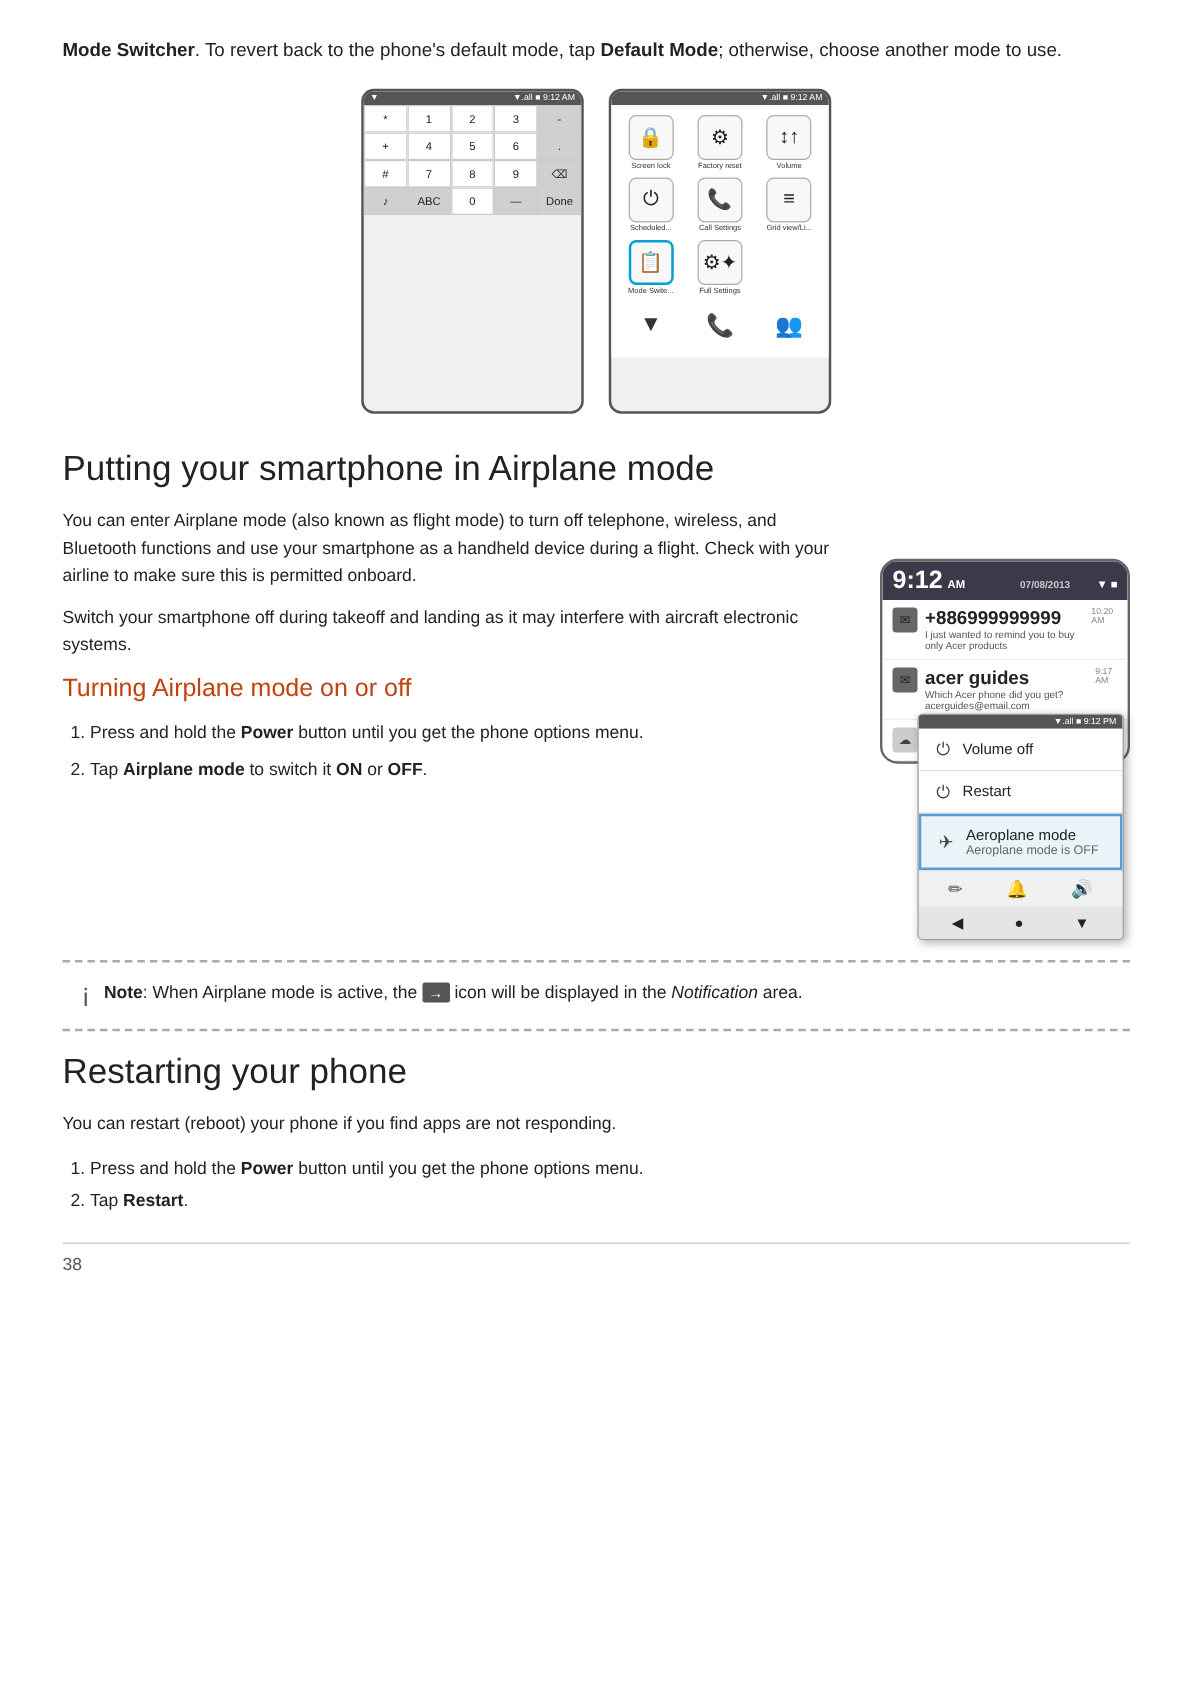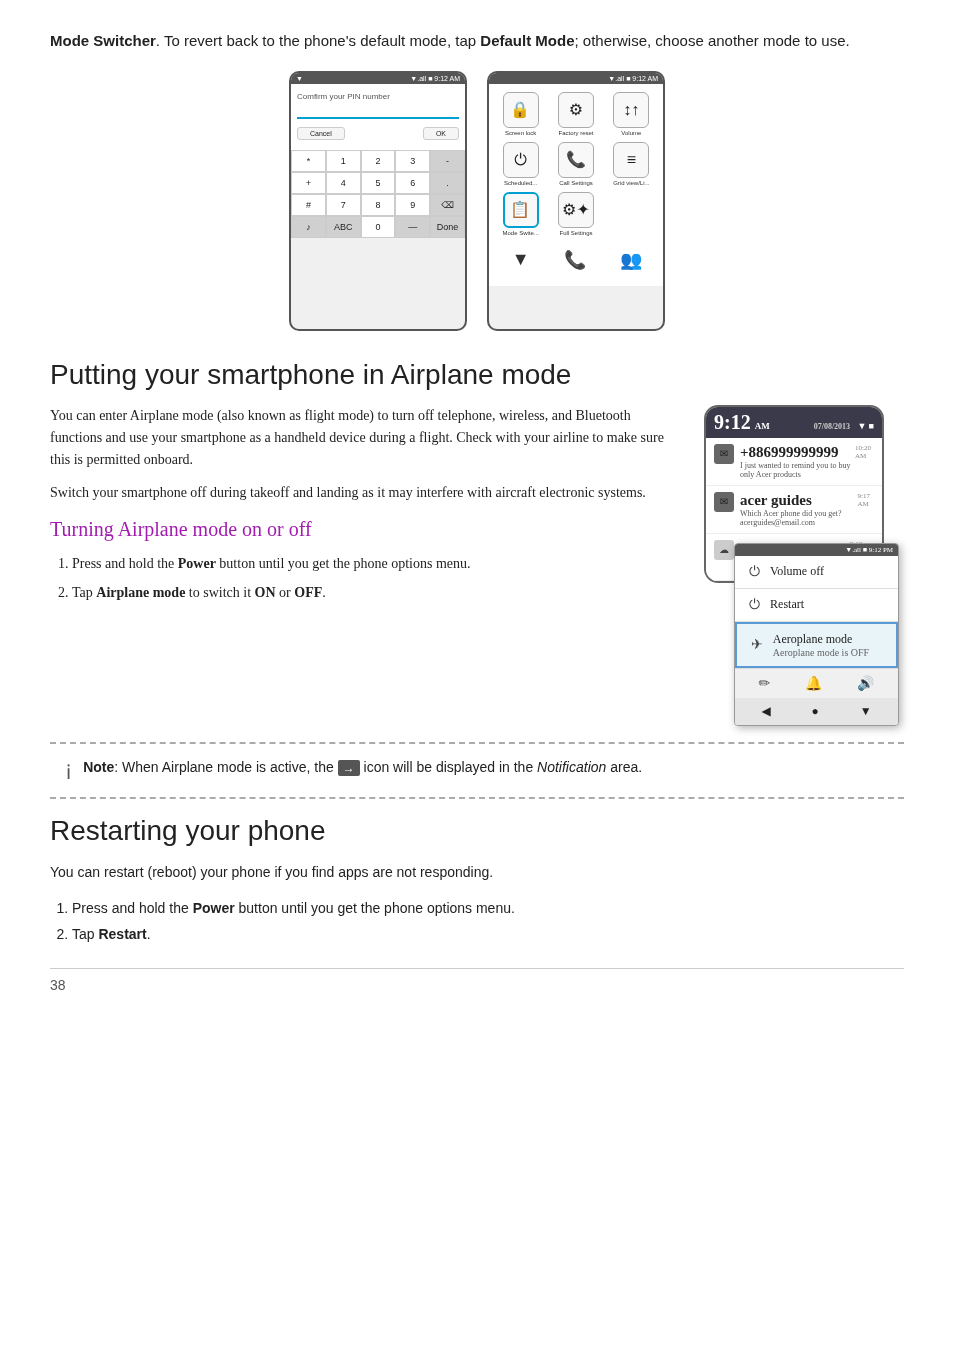--- a/index.html
+++ b/index.html
@@ -157,31 +157,30 @@
     .section-heading {
       font-size: 28px;
       font-weight: normal;
       color: #222;
       margin-bottom: 14px;
       margin-top: 4px;
     }
     .section-heading-sm {
       font-size: 20px;
       font-weight: normal;
-      color: #a21caf;
+      color: #c2410c;
       margin-bottom: 10px;
       margin-top: 14px;
     }
 
     
     .content-with-phone {
       display: flex;
       gap: 36px;
       margin-bottom: 16px;
-      font-family: Liberation Serif, serif;
     }
     .text-column {
       flex: 1;
     }
     .text-column p {
       font-size: 14px;
       line-height: 1.6;
       margin-bottom: 10px;
     }
     .text-column ol {
@@ -198,21 +197,22 @@
     
     .phone-airplane-wrapper {
       position: relative;
       width: 200px;
     }
     .phone-main {
       border: 2px solid #666;
       border-radius: 14px;
       overflow: hidden;
       background: #fff;
-      width: 180px;
+      width: 200px;
+      margin-top: 42px;
     }
     .phone-main .top-bar {
       background: #3a3a4a;
       color: #fff;
       padding: 4px 8px;
       font-size: 11px;
       font-weight: bold;
       display: flex;
       align-items: baseline;
       gap: 4px;
@@ -363,28 +363,20 @@
   <strong>Mode Switcher</strong><span>. To revert back to the phone's default mode, tap </span><strong>Default Mode</strong><span>; otherwise, choose another mode to use.</span>
 </p>
 
 <div class="screenshots-row">
 
   <div class="phone-mock phone-pin">
     <div class="status-bar">
       <span>▼</span>
       <span>▼.all ■ 9:12 AM</span>
     </div>
-    <div class="pin-content">
-      <div class="pin-label">Comfirm your PIN number</div>
-      <div class="pin-input"></div>
-      <div class="pin-buttons">
-        <div class="pin-btn">Cancel</div>
-        <div class="pin-btn">OK</div>
-      </div>
-    </div>
     <div class="keypad">
       <div class="keypad-row">
         <div class="key">*</div>
         <div class="key">1</div>
         <div class="key">2</div>
         <div class="key">3</div>
         <div class="key dark">-</div>
       </div>
       <div class="keypad-row">
         <div class="key">+</div>

